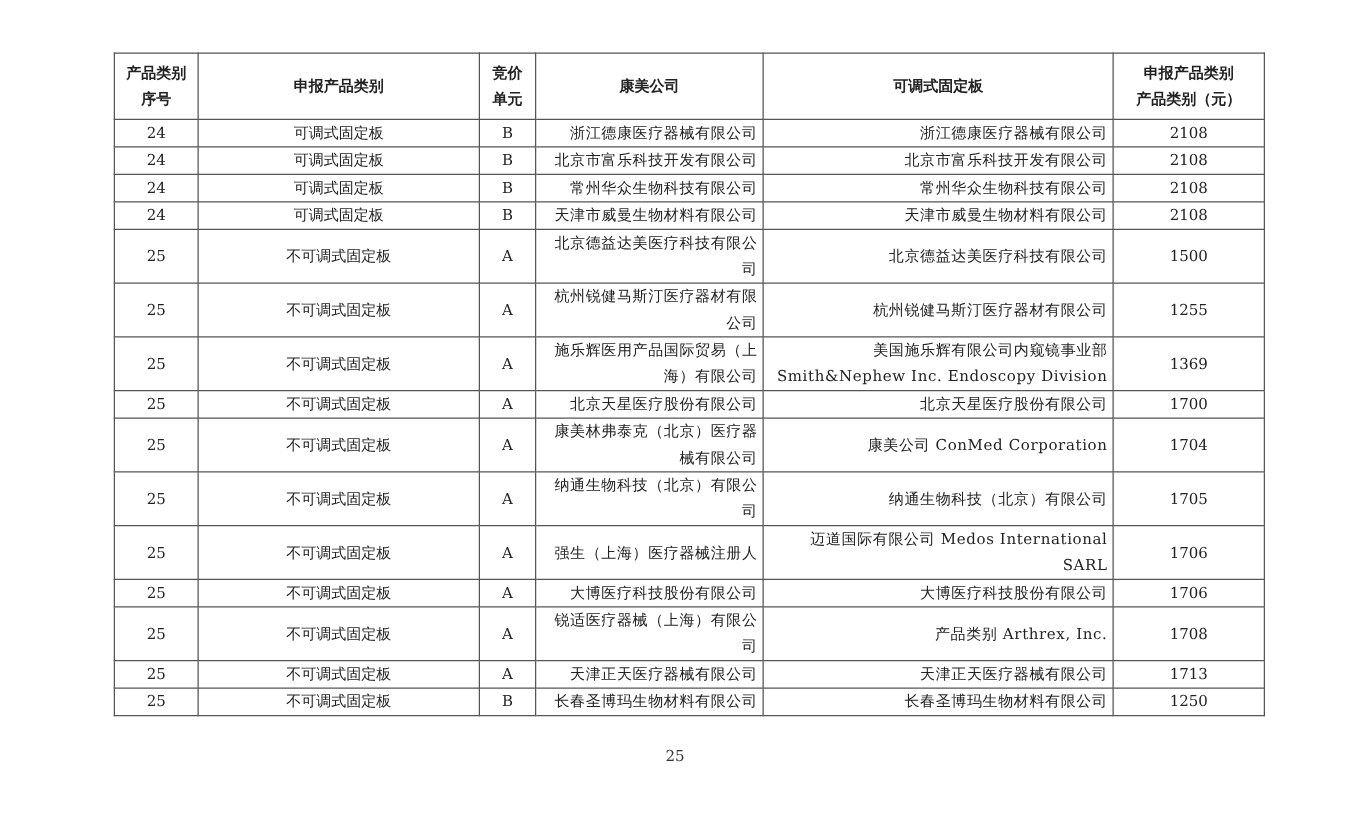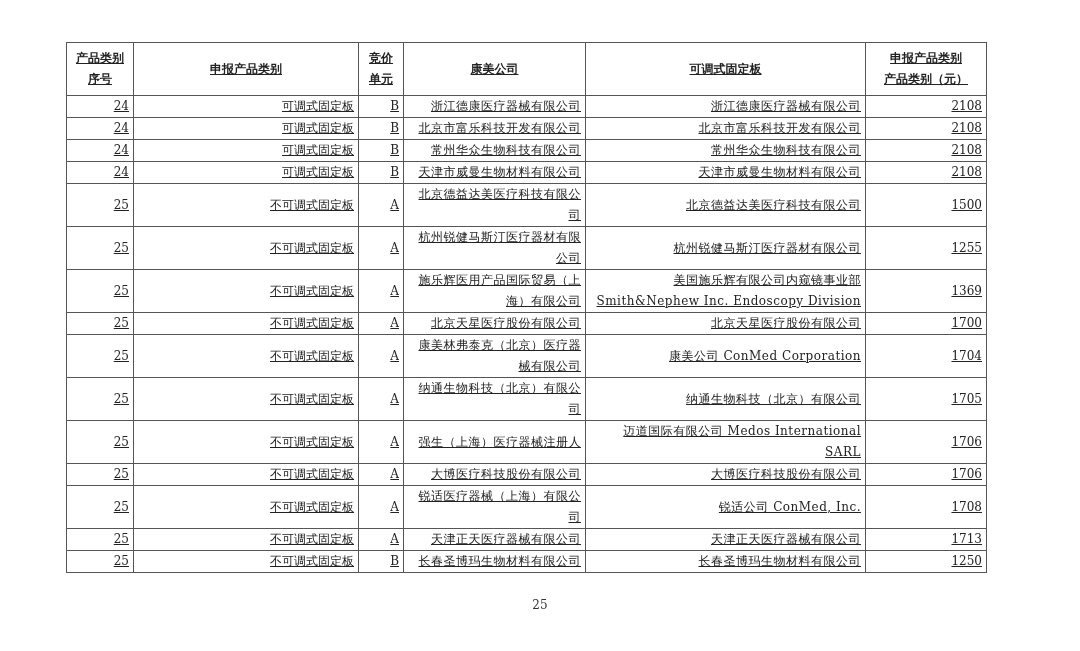--- a/index.html
+++ b/index.html
@@ -1,24 +1,24 @@
 <!DOCTYPE html>
 <html><head>
 <meta charset="utf-8">
 <style>
   html, body { margin: 0; padding: 0; background: #ffffff; }
   body { width: 1080px; height: 651px; position: relative; overflow: hidden;
          font-family: "DejaVu Serif", "Liberation Serif", serif; color: #222; }
   .page { position: absolute; left: 0; top: 0; width: 1080px; height: 651px; background: #fff; }
-  table.bid { position: absolute; left: 66px; top: 42px; border-collapse: collapse; table-layout: fixed;
-              width: 920px; font-size: 12px; text-decoration: underline; }
+  table.bid { position: absolute; left: 91px; top: 42px; border-collapse: collapse; table-layout: fixed;
+              width: 920px; font-size: 12px; }
   table.bid th, table.bid td { border: 1px solid #555; padding: 0 4px; vertical-align: middle; line-height: 21px; }
   table.bid th { font-family: "DejaVu Sans", "Liberation Sans", sans-serif; font-weight: bold; font-size: 12px;
                  text-align: center; height: 52px; line-height: 21px; color: #222; }
-  td.c { text-align: right; }
+  td.c { text-align: center; }
   td.l { text-align: right; letter-spacing: 0.5px; }
   tr.r1 td { height: 20px; }
   tr.r2 td { height: 42px; }
   .page-number { position: absolute; top: 598px; left: 0; width: 1080px; text-align: center; font-size: 12px; color: #333; }
 </style>
 </head>
 <body>
 
 <div class="page">
   <table class="bid">
@@ -135,21 +135,21 @@
           <td class="c">A</td>
           <td class="l">大博医疗科技股份有限公司</td>
           <td class="l">大博医疗科技股份有限公司</td>
           <td class="c">1706</td>
         </tr>
         <tr class="r2">
           <td class="c">25</td>
           <td class="c">不可调式固定板</td>
           <td class="c">A</td>
           <td class="l">锐适医疗器械（上海）有限公司</td>
-          <td class="l">锐适公司 ConMed, Inc.</td>
+          <td class="l">产品类别 Arthrex, Inc.</td>
           <td class="c">1708</td>
         </tr>
         <tr class="r1">
           <td class="c">25</td>
           <td class="c">不可调式固定板</td>
           <td class="c">A</td>
           <td class="l">天津正天医疗器械有限公司</td>
           <td class="l">天津正天医疗器械有限公司</td>
           <td class="c">1713</td>
         </tr>

